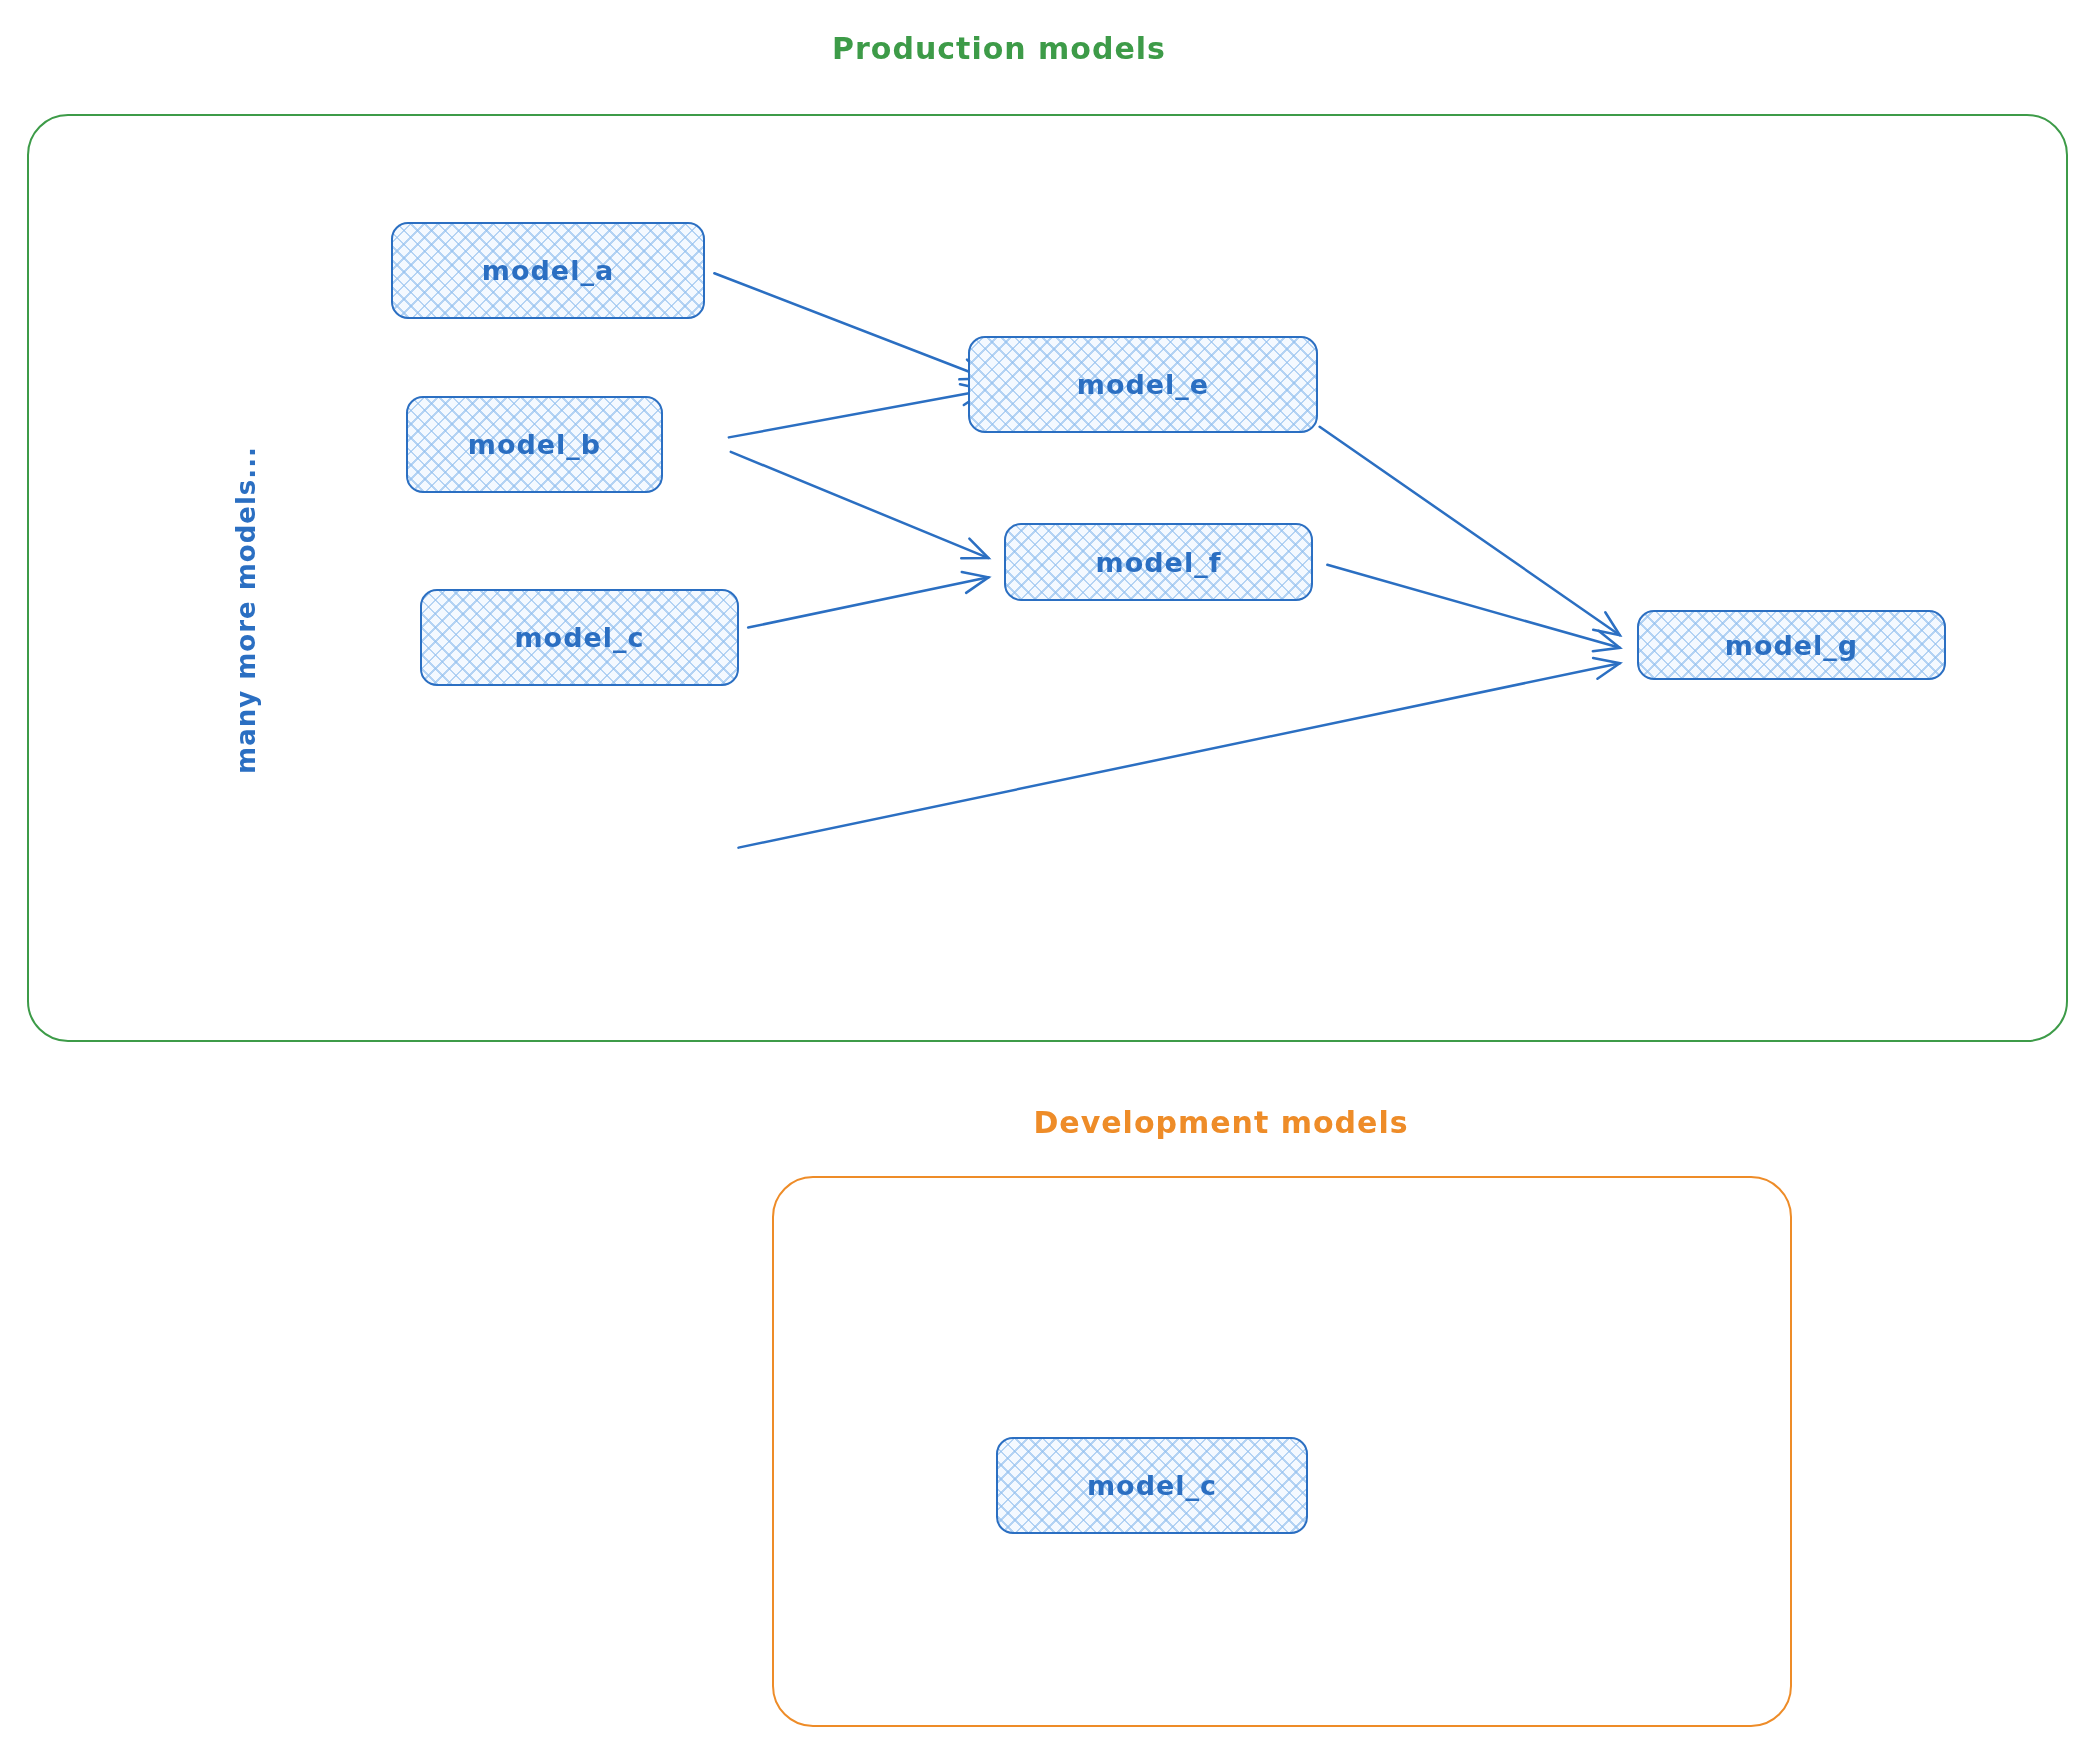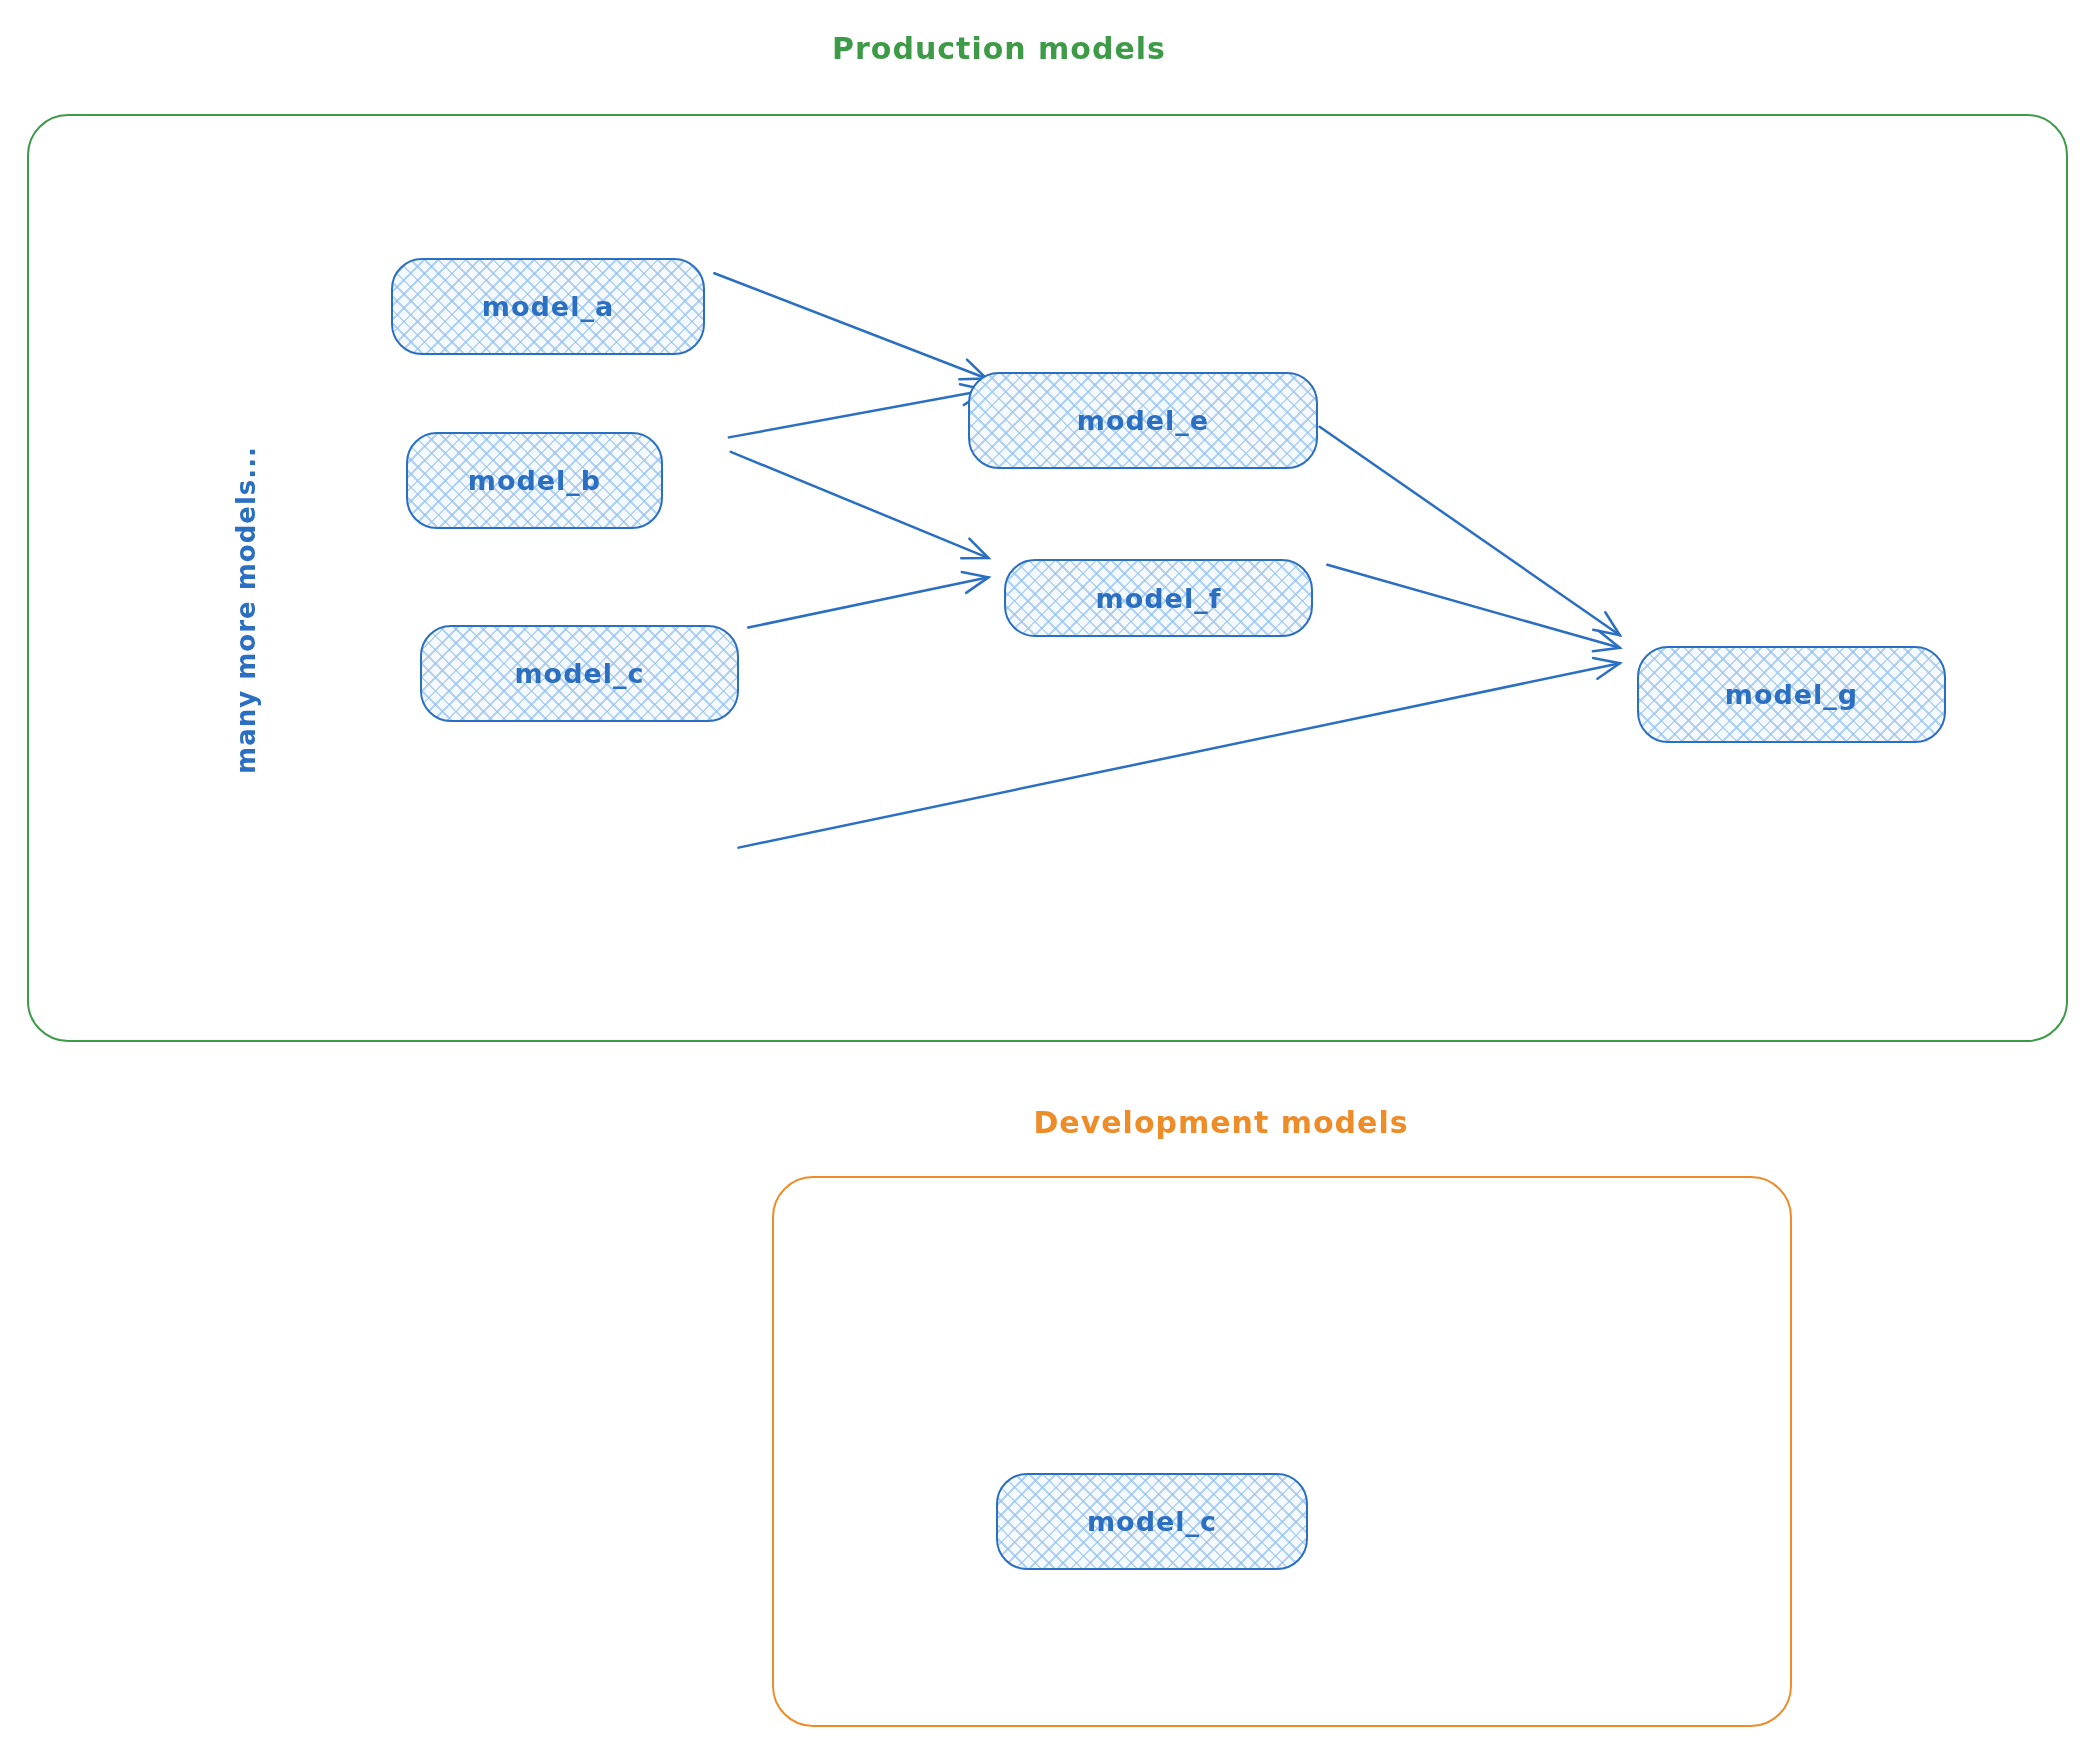--- a/index.html
+++ b/index.html
@@ -39,29 +39,28 @@
     font-weight: bold;
     letter-spacing: 1px;
     white-space: nowrap;
   }
   .group-title.production { left: 999px; top: 31px; color: var(--green, #3d9b48); }
   .group-title.development { left: 1221px; top: 1105px; color: var(--orange, #ee8c28); }
   .node {
     position: absolute;
     box-sizing: border-box;
     border: 2.9px solid var(--blue, #2b6fc2);
-    border-radius: 31px;
+    border-radius: 17px;
     background-color: var(--fillbg, #f4f9ff);
     background-image:
       repeating-linear-gradient(45deg,  rgba(146,191,238,0.65) 0px, rgba(146,191,238,0.65) 1.9px, transparent 1.9px, transparent 9.7px),
       repeating-linear-gradient(-45deg, rgba(146,191,238,0.65) 0px, rgba(146,191,238,0.65) 1.9px, transparent 1.9px, transparent 9.7px);
     display: flex;
     align-items: center;
     justify-content: center;
-    margin-top: 36px;
   }
   .node-label {
     color: var(--blue, #2b6fc2);
     font-size: 27px;
     font-weight: bold;
     letter-spacing: 1px;
     background: transparent;
   }
   .side-note {
     position: absolute;
@@ -127,21 +126,21 @@
 
 
   <div class="node" style="left:968px; top:336px; width:350px; height:97px">
     <span class="node-label">model_e</span>
   </div>
 
   <div class="node" style="left:1004px; top:523px; width:309px; height:78px">
     <span class="node-label">model_f</span>
   </div>
 
-  <div class="node" style="left:1637px; top:610px; width:309px; height:97px">
+  <div class="node" style="left:1637px; top:610px; width:309px; height:70px">
     <span class="node-label">model_g</span>
   </div>
 
   <div class="group-title development">Development models</div>
 
   <div class="group-box development"></div>
 
   <div class="node" style="left:996px; top:1437px; width:312px; height:97px">
     <span class="node-label">model_c</span>
   </div>

